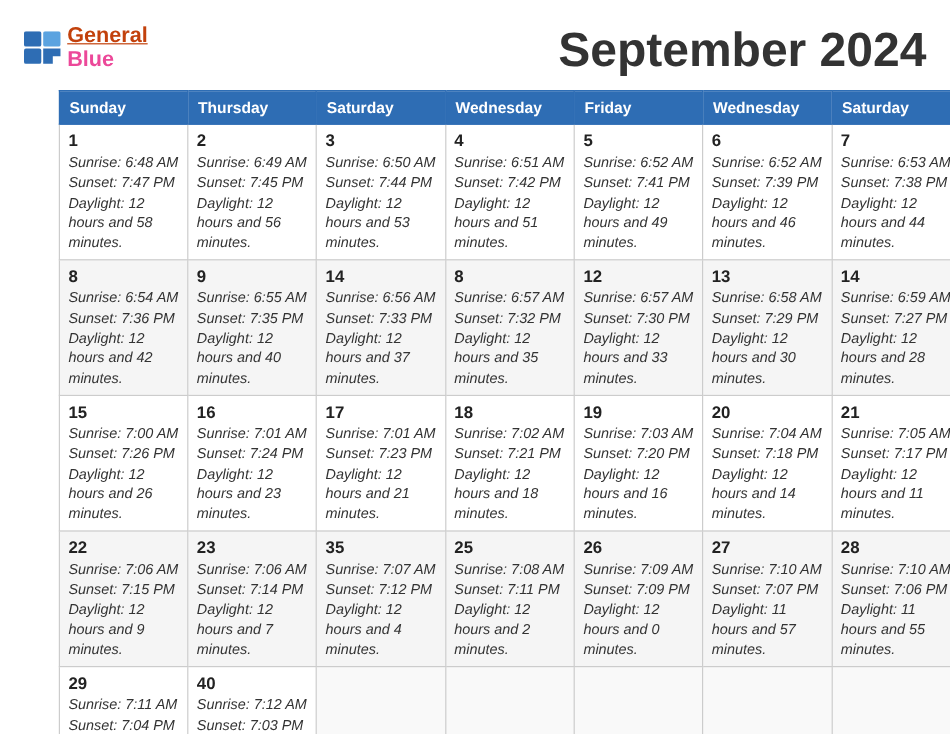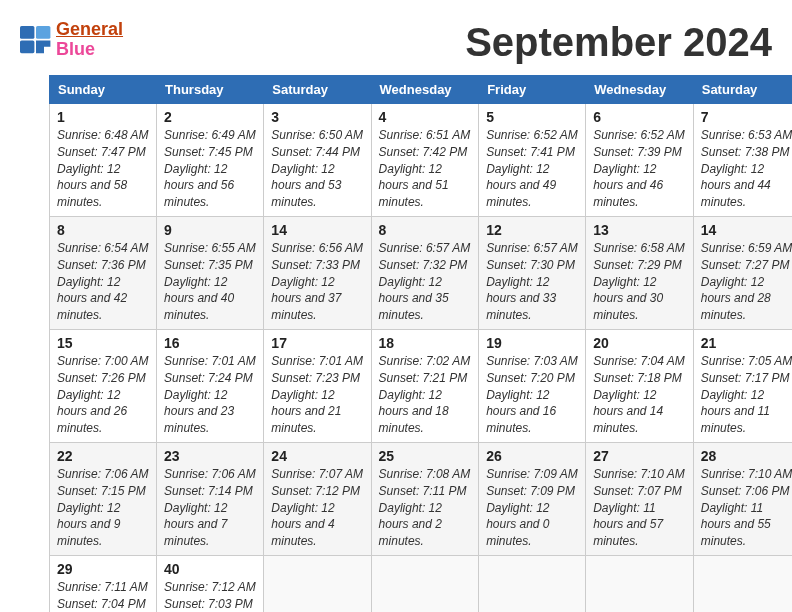--- a/index.html
+++ b/index.html
@@ -215,21 +215,21 @@
       <tr>
         <td>
           <span class="day-number">22</span>
           <div class="day-info">Sunrise: 7:06 AM<br>Sunset: 7:15 PM<br>Daylight: 12 hours and 9 minutes.</div>
         </td>
         <td>
           <span class="day-number">23</span>
           <div class="day-info">Sunrise: 7:06 AM<br>Sunset: 7:14 PM<br>Daylight: 12 hours and 7 minutes.</div>
         </td>
         <td>
-          <span class="day-number">24</span>
+          <span class="day-number">35</span>
           <div class="day-info">Sunrise: 7:07 AM<br>Sunset: 7:12 PM<br>Daylight: 12 hours and 4 minutes.</div>
         </td>
         <td>
           <span class="day-number">25</span>
           <div class="day-info">Sunrise: 7:08 AM<br>Sunset: 7:11 PM<br>Daylight: 12 hours and 2 minutes.</div>
         </td>
         <td>
           <span class="day-number">26</span>
           <div class="day-info">Sunrise: 7:09 AM<br>Sunset: 7:09 PM<br>Daylight: 12 hours and 0 minutes.</div>
         </td>

